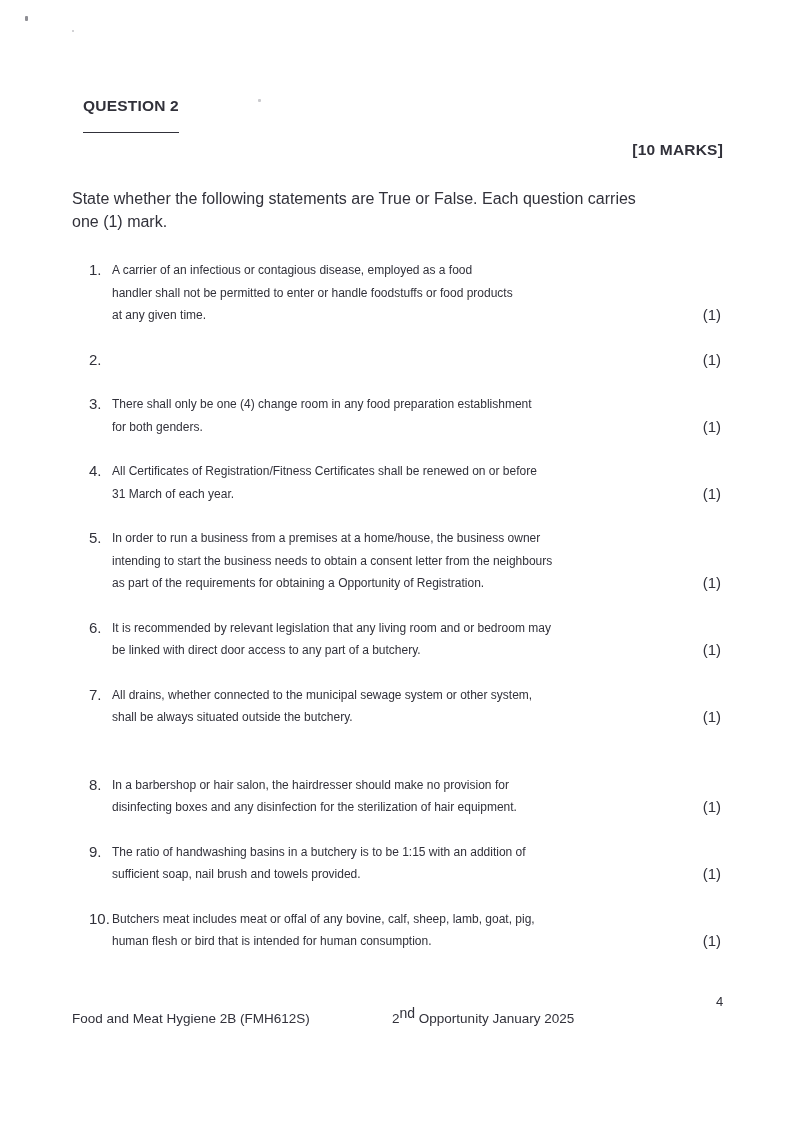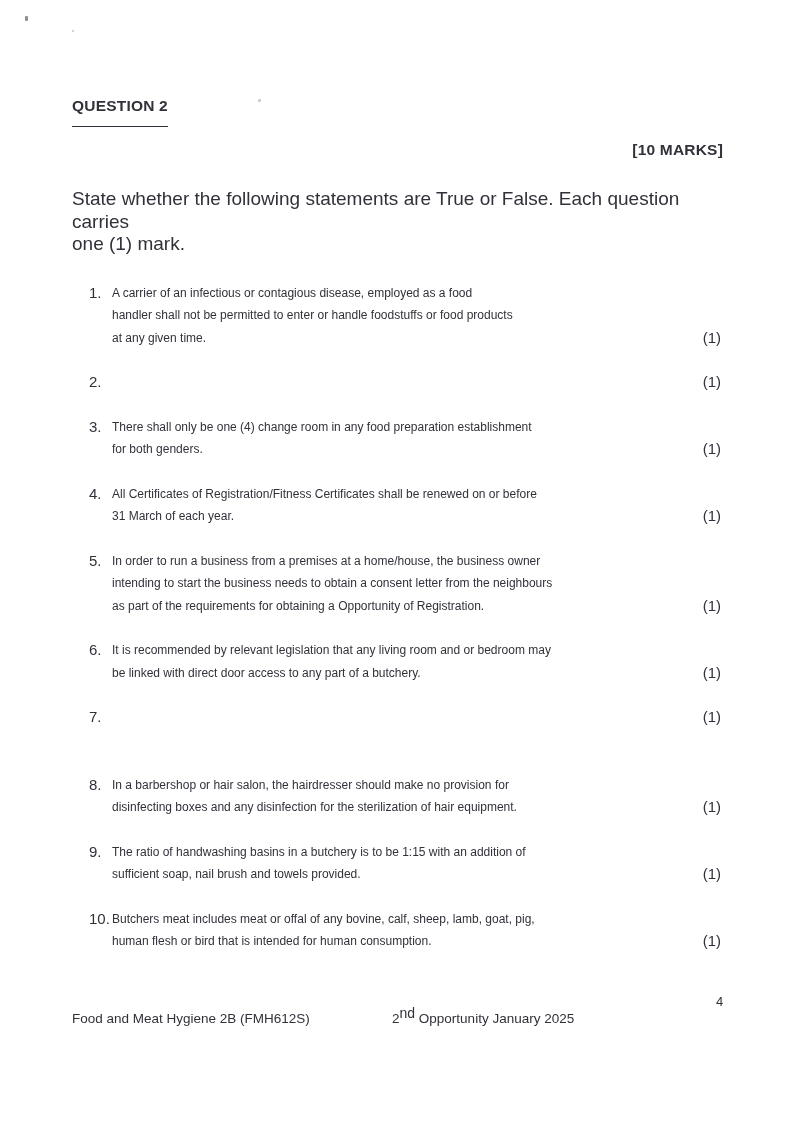--- a/index.html
+++ b/index.html
@@ -18,27 +18,28 @@
   }
   .header-row{
     display:flex;
     justify-content:space-between;
     align-items:flex-start;
     font-size:15.5px;
     font-weight:bold;
   }
   .q-title{
     border-bottom:1.6px solid #31313a;
-    padding-bottom:11px;
+    padding-bottom:17px;
     letter-spacing:0.2px;
+    margin-left:11px;
   }
   .q-marks{letter-spacing:0.2px;margin-top:44px;}
   .intro{
     margin-top:29px;
-    font-size:19px;
+    font-size:16px;
     line-height:22.5px;
   }
   .q-list{
     margin:26px 0 0 0;
     padding:0;
     list-style:none;
   }
   .q-item{
     position:relative;
     display:flex;
@@ -147,20 +148,24 @@
         <li class="q-item">
           <span class="q-num">6.</span>
           <span class="q-lines">
             <div>It is recommended by relevant legislation that any living room and or bedroom may</div>
             <div>be linked with direct door access to any part of a butchery.</div>
           </span>
           <span class="q-mark">(1)</span>
         </li>
         <li class="q-item">
           <span class="q-num">7.</span>
+          <span class="q-lines">
+            <div>All drains, whether connected to the municipal sewage system or other system,</div>
+            <div>shall be always situated outside the butchery.</div>
+          </span>
           <span class="q-mark">(1)</span>
         </li>
         <li class="q-item">
           <span class="q-num">8.</span>
           <span class="q-lines">
             <div>In a barbershop or hair salon, the hairdresser should make no provision for</div>
             <div>disinfecting boxes and any disinfection for the sterilization of hair equipment.</div>
           </span>
           <span class="q-mark">(1)</span>
         </li>

